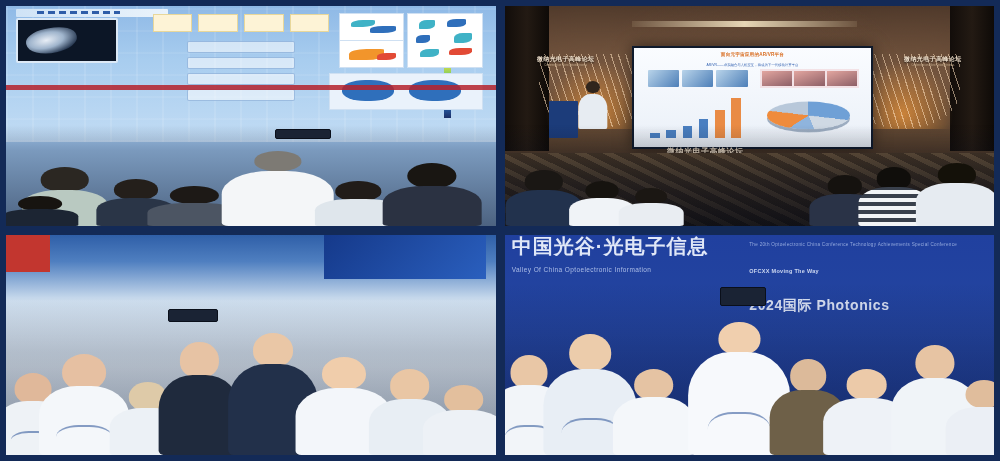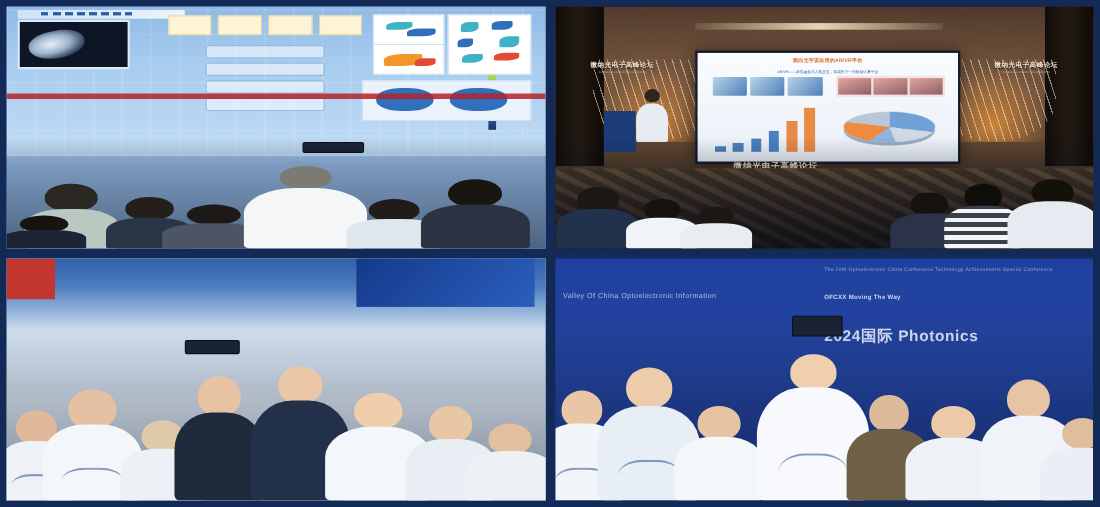--- a/index.html
+++ b/index.html
@@ -374,20 +374,21 @@
         <div class="person" style="left:86%;bottom:0;width:15%;height:44%;">
           <div class="head" style="width:54%;height:40%;top:0;background:#e3bf9d;"></div>
           <div class="body" style="width:112%;height:64%;background:#edf1f6;"></div>
         </div>
       </div>
     </div>
 
     <div class="panel p4">
       <div class="bg"></div>
 
+      <div class="bn-cn">中国光谷·光电子信息</div>
       <div class="bn-en">Valley Of China  Optoelectronic Information</div>
       <div class="bn-en2">The 20th Optoelectronic China Conference Technology Achievements Special Conference</div>
       <div class="bn-en3">OFCXX  Moving The Way</div>
       <div class="bn-big">2024国际 Photonics</div>
 
       <div class="crowd">
         <div class="person" style="left:-2%;bottom:0;width:14%;height:58%;">
           <div class="head" style="width:54%;height:34%;top:0;background:#e9c7a6;"></div>
           <div class="body" style="width:116%;height:70%;background:#f2f5f9;">
               <div class="lany"></div>

